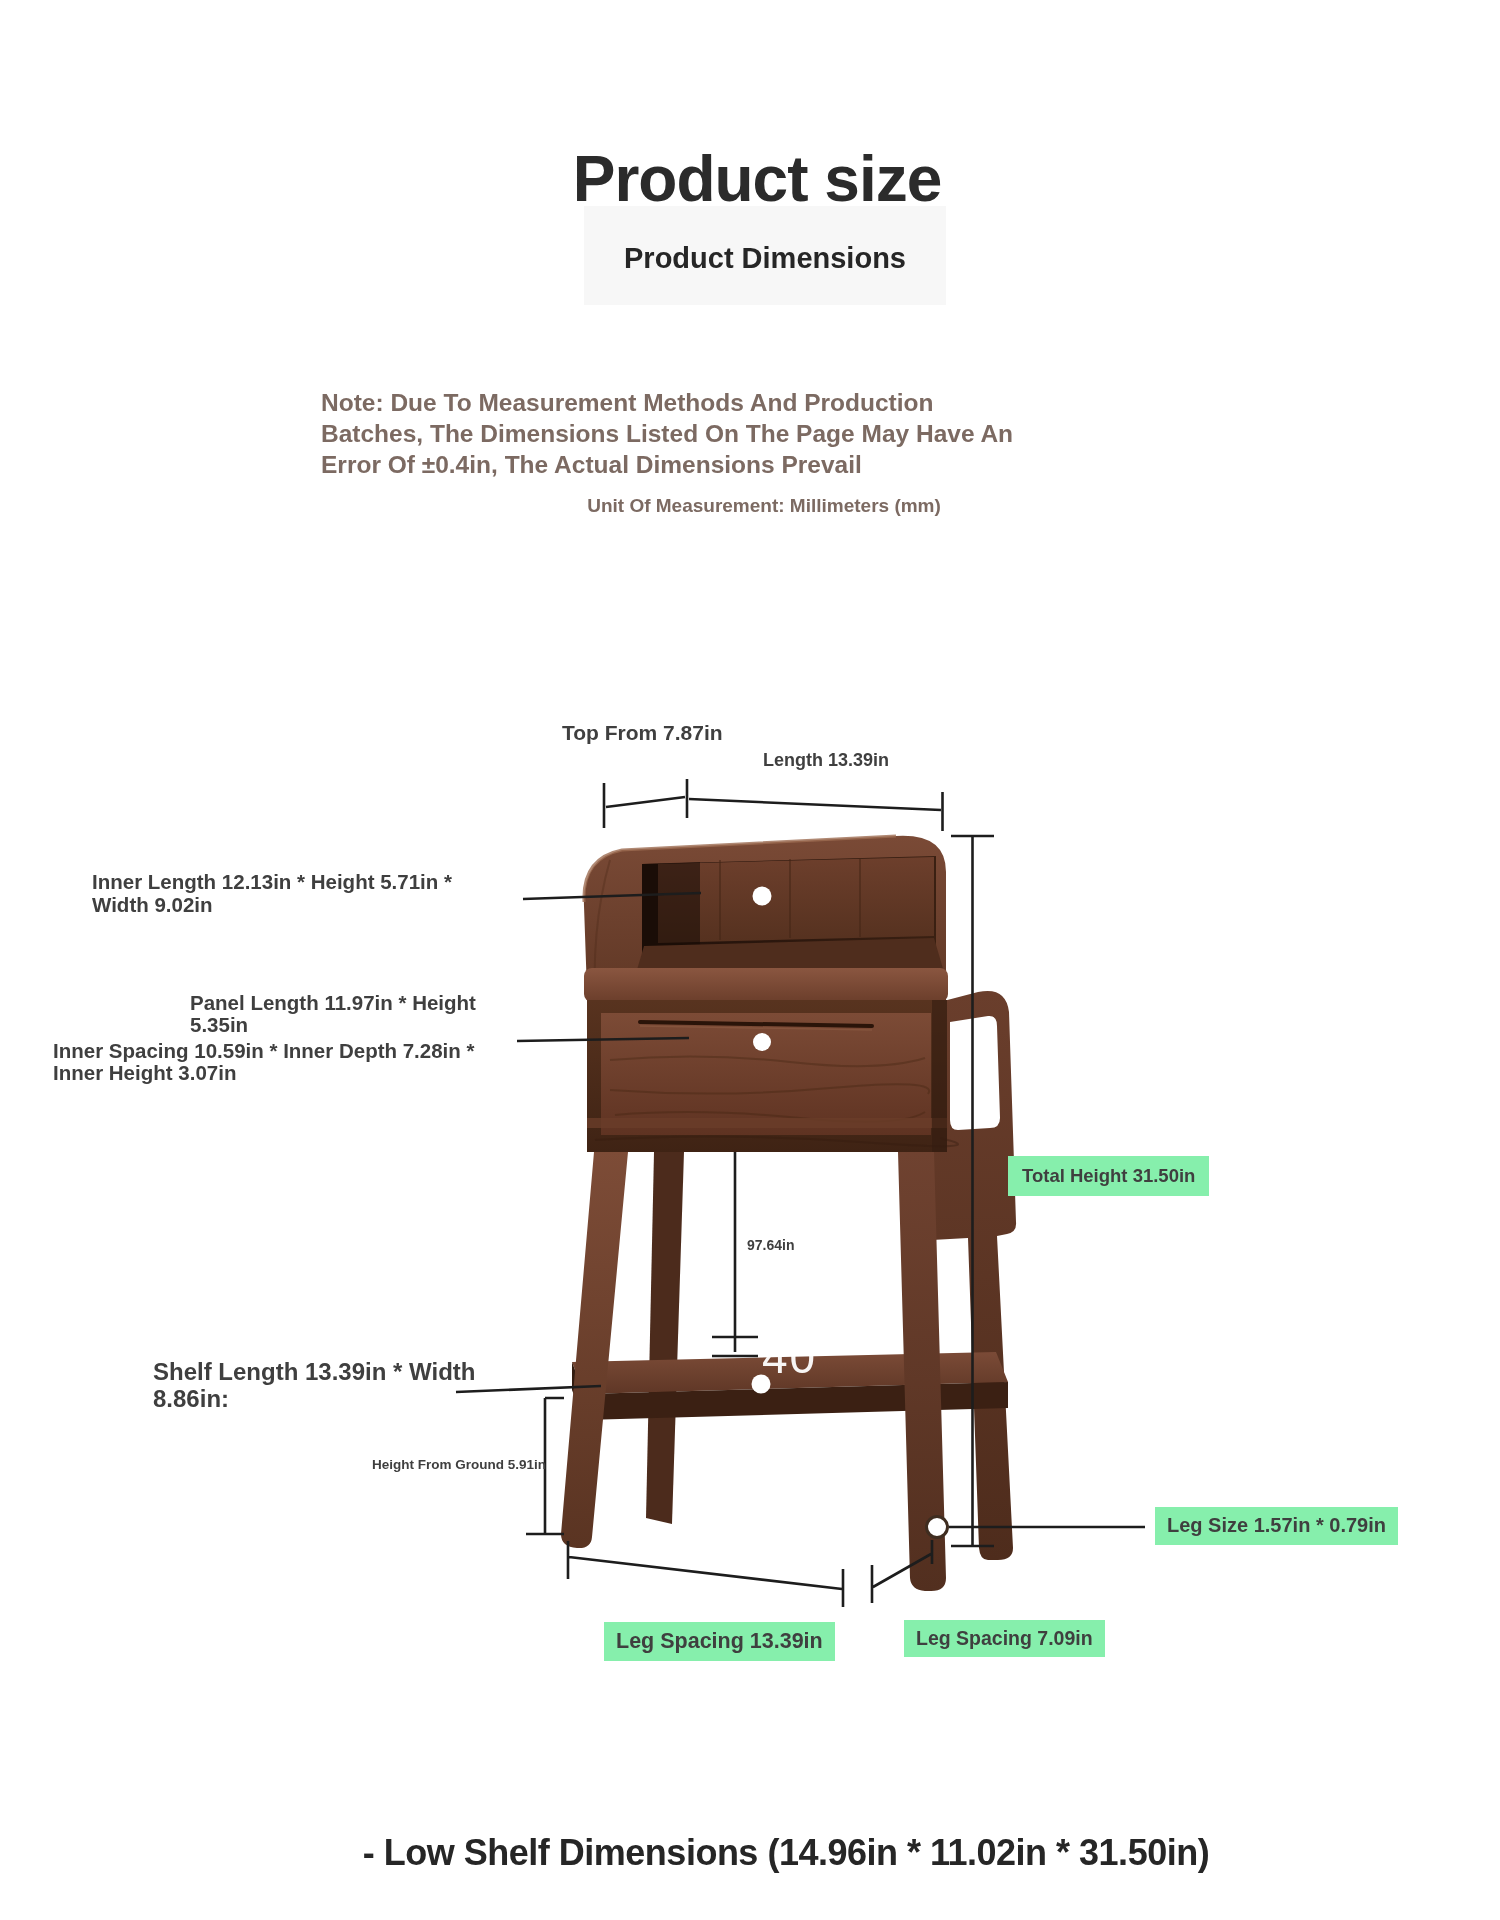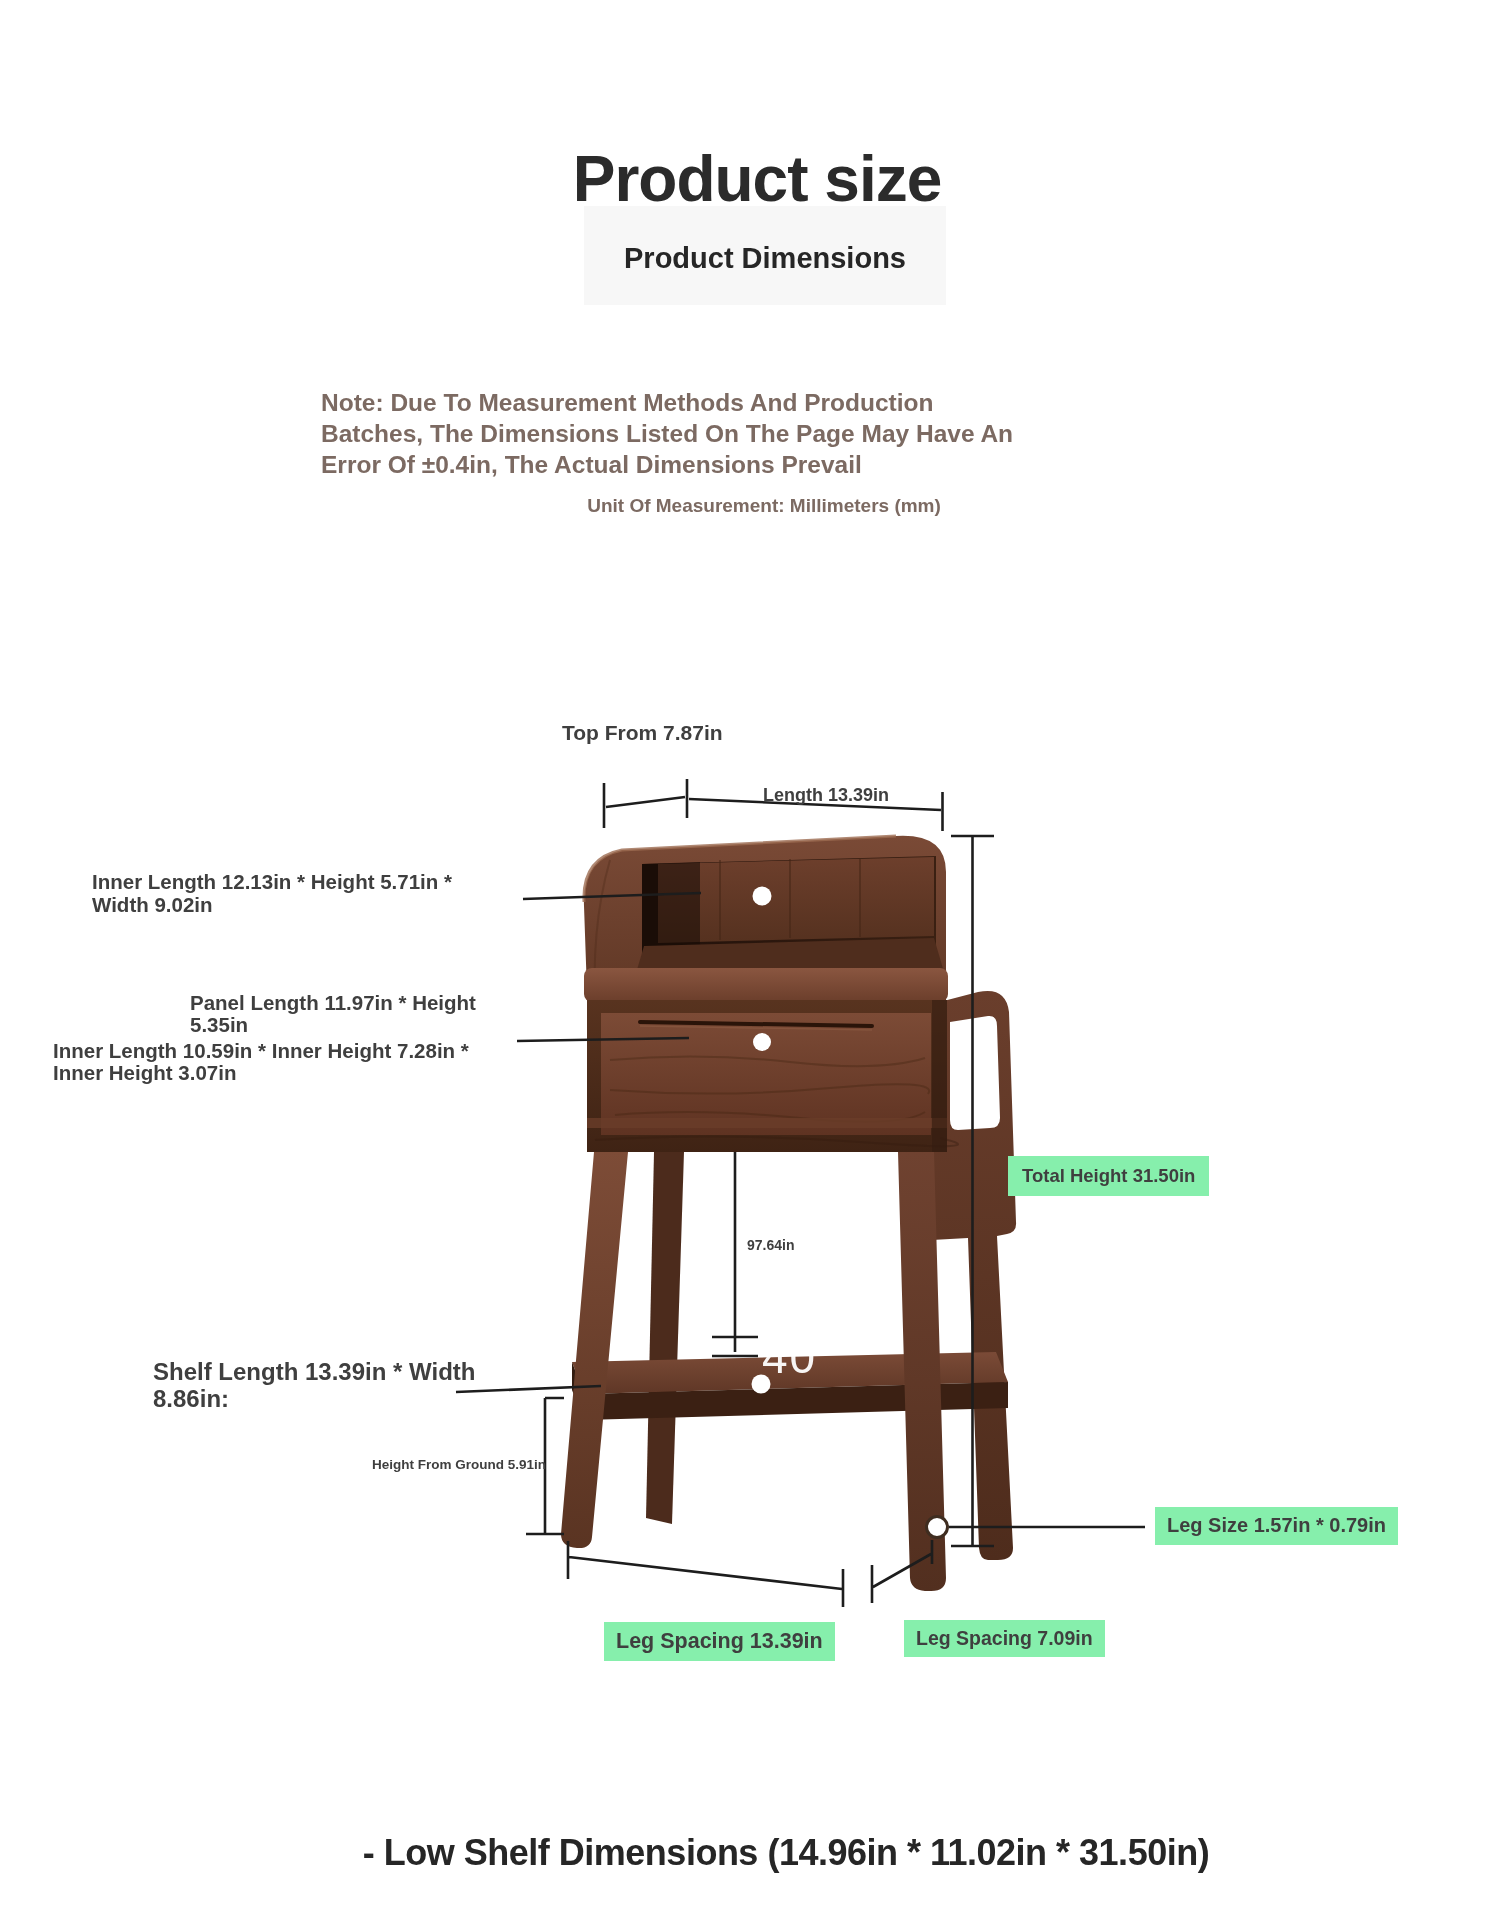--- a/index.html
+++ b/index.html
@@ -174,26 +174,26 @@
   <div class="title">Product size</div>
   <div class="subtitle-box">
     <div class="subtitle">Product Dimensions</div>
   </div>
   <div class="note">Note: Due To Measurement Methods And Production
 Batches, The Dimensions Listed On The Page May Have An
 Error Of ±0.4in, The Actual Dimensions Prevail</div>
   <div class="unit">Unit Of Measurement: Millimeters (mm)</div>
 
   <div class="lbl" style="left:562px;top:722px;font-size:21px;">Top From 7.87in</div>
-  <div class="lbl" style="left:763px;top:751px;font-size:18px;margin-top:35px;">Length 13.39in</div>
+  <div class="lbl" style="left:763px;top:751px;font-size:18px;">Length 13.39in</div>
   <div class="lbl" style="left:92px;top:871px;font-size:20.5px;line-height:22.5px;">Inner Length 12.13in * Height 5.71in *
 Width 9.02in</div>
   <div class="lbl" style="left:190px;top:992px;font-size:20.5px;line-height:21.5px;">Panel Length 11.97in * Height
 5.35in</div>
-  <div class="lbl" style="left:53px;top:1040px;font-size:20.5px;line-height:21.5px;">Inner Length 10.59in * Inner Height 7.28in *
+  <div class="lbl" style="left:53px;top:1040px;font-size:20.5px;line-height:21.5px;">Inner Spacing 10.59in * Inner Depth 7.28in *
 Inner Height 3.07in</div>
   <div class="lbl" style="left:153px;top:1358px;font-size:24px;line-height:27px;">Shelf Length 13.39in * Width
 8.86in:</div>
   <div class="lbl" style="left:372px;top:1458px;font-size:13.5px;">Height From Ground 5.91in</div>
   <div class="lbl soft" style="left:1008px;top:1156px;font-size:18.5px;padding:10px 14px;">Total Height 31.50in</div>
   <div class="lbl" style="left:747px;top:1238px;font-size:14px;">97.64in</div>
   <div class="lbl soft" style="left:1155px;top:1507px;font-size:20px;padding:8px 12px;">Leg Size 1.57in * 0.79in</div>
   <div class="lbl soft" style="left:904px;top:1596px;font-size:19.5px;padding:8px 12px;margin-top:24px;">Leg Spacing 7.09in</div>
   <div class="lbl soft" style="left:604px;top:1622px;font-size:21.5px;padding:8px 12px;">Leg Spacing 13.39in</div>
 

